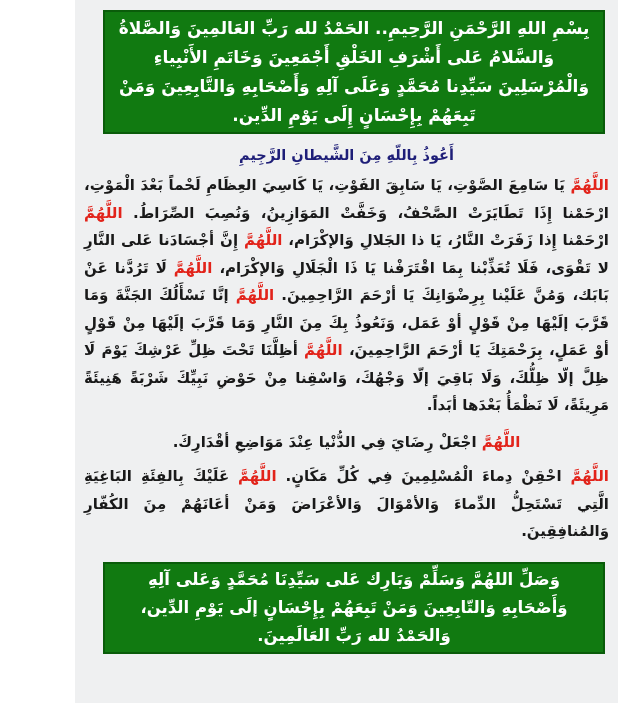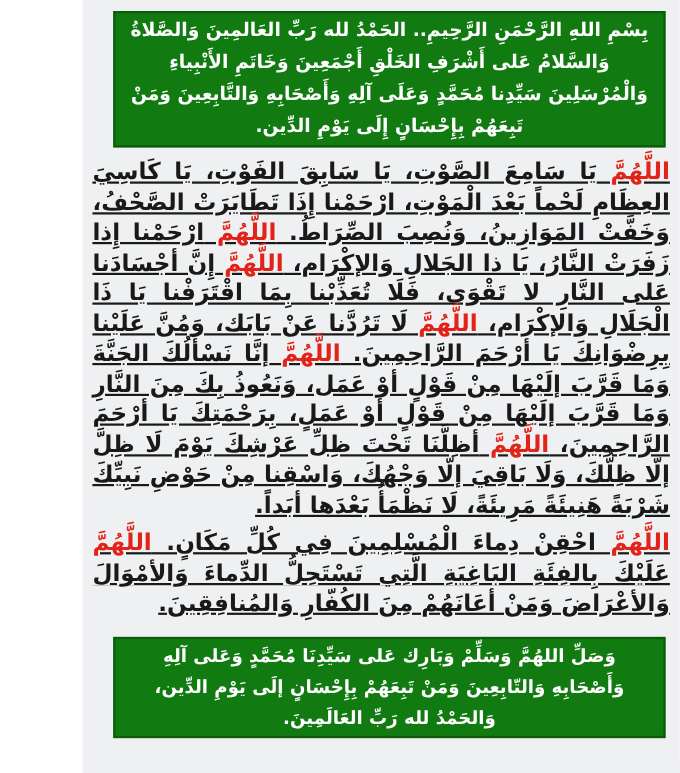--- a/index.html
+++ b/index.html
@@ -50,46 +50,49 @@
   .verse .num {
     font-size: 23px;
     direction: ltr;
     unicode-bidi: embed;
     letter-spacing: 1px;
   }
   .verse .ref { font-size: 12px; }
   .dua {
     color: var(--body-text, #191919);
     font-weight: bold;
-    font-size: 21px;
+    font-size: 15px;
     line-height: 27.5px;
     text-align: justify;
     margin: 9px 9px 0;
-    text-decoration: underline;
   }
   .red { color: var(--red, #e2231a); }
   .rida {
     text-align: center;
     margin-top: 9px;
   }
   .blood { margin-top: 7px; }
 </style>
 </head>
 <body>
 
 <div class="page">
 
   <div class="banner banner-top">
     <span>بِسْمِ اللهِ الرَّحْمَنِ الرَّحِيمِ.. الحَمْدُ لله رَبِّ العَالمِينَ وَالصَّلاةُ وَالسَّلامُ عَلى أَشْرَفِ الخَلْقِ أَجْمَعِينَ وَخَاتَمِ الأَنْبِياءِ وَالْمُرْسَلِينَ سَيِّدِنا مُحَمَّدٍ وَعَلَى آلِهِ وَأَصْحَابِهِ وَالتَّابِعِينَ وَمَنْ تَبِعَهُمْ بِإِحْسَانٍ إِلَى يَوْمِ الدِّين.</span>
   </div>
 
+  <div class="tawwudh">
+    <span>أَعُوذُ بِاللّهِ مِنَ الشَّيطانِ الرَّجِيمِ</span>
+  </div>
 
 
   <p class="dua"><span class="red">اللَّهُمَّ </span><span>يَا سَامِعَ الصَّوْتِ، يَا سَابِقَ الفَوْتِ، يَا كَاسِيَ العِظَامِ لَحْماً بَعْدَ الْمَوْتِ، ارْحَمْنا إِذَا تَطَايَرَتْ الصَّحْفُ، وَخَفَّتْ المَوَازِينُ، وَنُصِبَ الصِّرَاطُ. </span><span class="red">اللَّهُمَّ </span><span>ارْحَمْنا إِذا زَفَرَتْ النَّارُ، يَا ذا الجَلالِ وَالإكْرَام، </span><span class="red">اللَّهُمَّ </span><span>إِنَّ أجْسَادَنا عَلى النَّارِ لا تَقْوَى، فَلَا تُعَذِّبْنا بِمَا اقْتَرَفْنا يَا ذَا الْجَلَالِ وَالإكْرَام، </span><span class="red">اللَّهُمَّ </span><span>لَا تَرُدَّنا عَنْ بَابَك، وَمُنَّ عَلَيْنا بِرِضْوَانِكَ يَا أرْحَمَ الرَّاحِمِينَ. </span><span class="red">اللَّهُمَّ </span><span>إنَّا نَسْأَلُكَ الجَنَّةَ وَمَا قَرَّبَ إلَيْهَا مِنْ قَوْلٍ أوْ عَمَل، وَنَعُوذُ بِكَ مِنَ النَّارِ وَمَا قَرَّبَ إلَيْهَا مِنْ قَوْلٍ أوْ عَمَلٍ، بِرَحْمَتِكَ يَا أرْحَمَ الرَّاحِمِينَ، </span><span class="red">اللَّهُمَّ </span><span>أظِلَّنَا تَحْتَ ظِلِّ عَرْشِكَ يَوْمَ لَا ظِلَّ إلّا ظِلُّكَ، وَلَا بَاقِيَ إلّا وَجْهُكَ، وَاسْقِنا مِنْ حَوْضِ نَبِيِّكَ شَرْبَةً هَنِيئَةً مَرِيئَةً، لَا نَظْمَأُ بَعْدَها أبَداً.</span></p>
 
+  <p class="dua rida"><span class="red">اللَّهُمَّ </span><span>اجْعَلْ رِضَايَ فِي الدُّنْيا عِنْدَ مَوَاضِعِ أقْدَارِكَ.</span></p>
 
   <p class="dua blood"><span class="red">اللَّهُمَّ </span><span>احْقِنْ دِماءَ الْمُسْلِمِينَ فِي كُلِّ مَكَانٍ. </span><span class="red">اللَّهُمَّ </span><span>عَلَيْكَ بِالفِئَةِ البَاغِيَةِ الَّتِي تَسْتَحِلُّ الدِّماءَ وَالأمْوَالَ وَالأعْرَاضَ وَمَنْ أعَانَهُمْ مِنَ الكُفّارِ وَالمُنافِقِينَ.</span></p>
 
   <div class="banner banner-bottom">
     <span>وَصَلِّ اللهُمَّ وَسَلِّمْ وَبَارِك عَلى سَيِّدِنَا مُحَمَّدٍ وَعَلى آلِهِ وَأَصْحَابِهِ وَالتّابِعِينَ وَمَنْ تَبِعَهُمْ بِإِحْسَانٍ إلَى يَوْمِ الدِّين، وَالحَمْدُ لله رَبِّ العَالَمِينَ.</span>
   </div>
 
 </div>
 
 </body></html>

